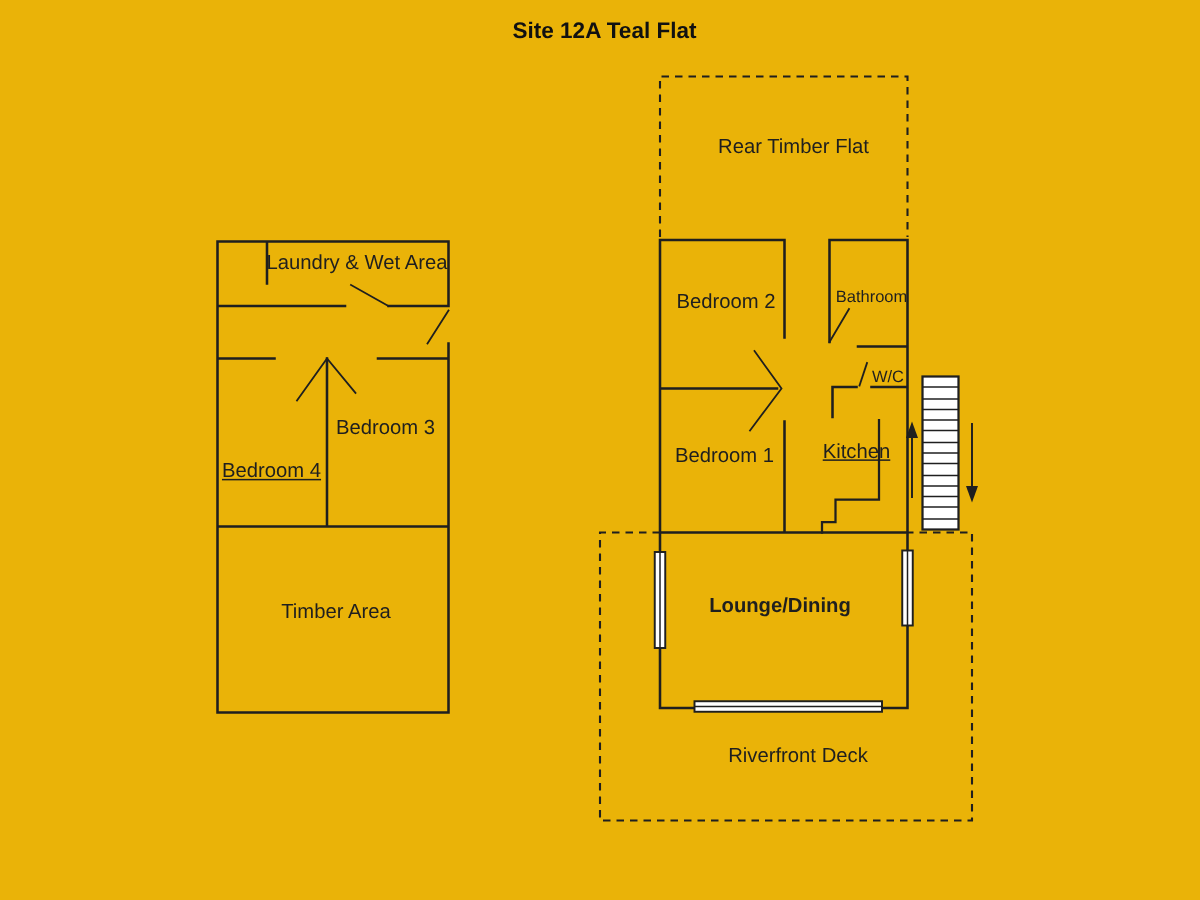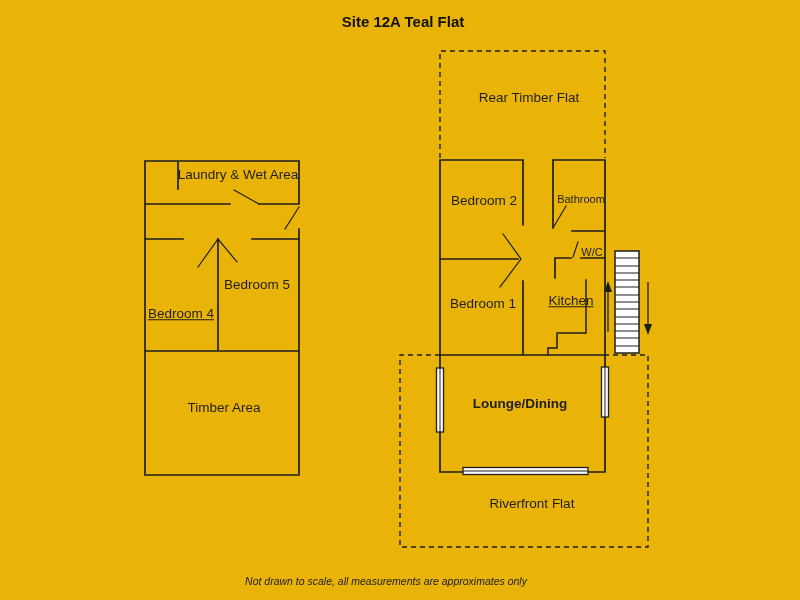--- a/index.html
+++ b/index.html
@@ -135,29 +135,28 @@
   <div class="label" style="left:529px; top:98px;">Rear Timber Flat</div>
 
   <div class="label" style="left:238px; top:175px;">Laundry &amp; Wet Area</div>
 
   <div class="label" style="left:484px; top:201px;">Bedroom 2</div>
 
   <div class="label small" style="left:581px; top:187px;margin-top:12px;">Bathroom</div>
 
   <div class="label small" style="left:592px; top:252px;">W/C</div>
 
-  <div class="label" style="left:257px; top:285px;">Bedroom 5</div>
+  <div class="label" style="left:257px; top:285px;">Bedroom 3</div>
 
   <div class="label" style="left:181px; top:314px;text-decoration:underline;">Bedroom 4</div>
 
   <div class="label" style="left:483px; top:304px;">Bedroom 1</div>
 
   <div class="label" style="left:571px; top:301px;text-decoration:underline;">Kitchen</div>
 
   <div class="label" style="left:224px; top:408px;">Timber Area</div>
 
   <div class="label" style="left:520px; top:404px;font-weight:bold;">Lounge/Dining</div>
 
-  <div class="label" style="left:532px; top:504px;">Riverfront Flat</div>
+  <div class="label" style="left:532px; top:504px;">Riverfront Deck</div>
 
-  <div class="label footer" style="left:386px; top:581px;">Not drawn to scale, all measurements are approximates only</div>
 
 </div>
 
 </body></html>

